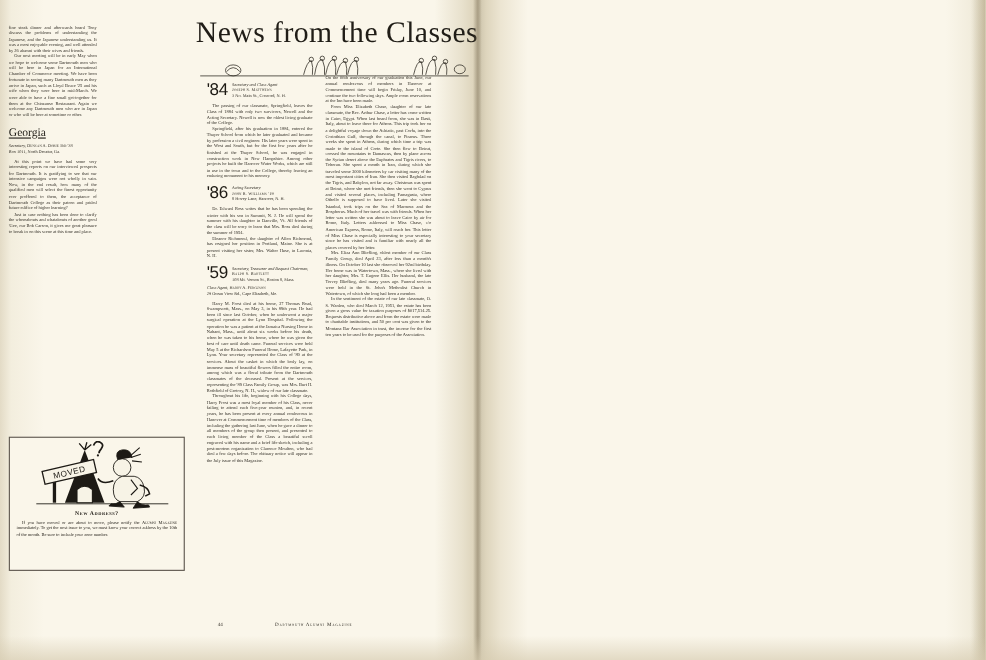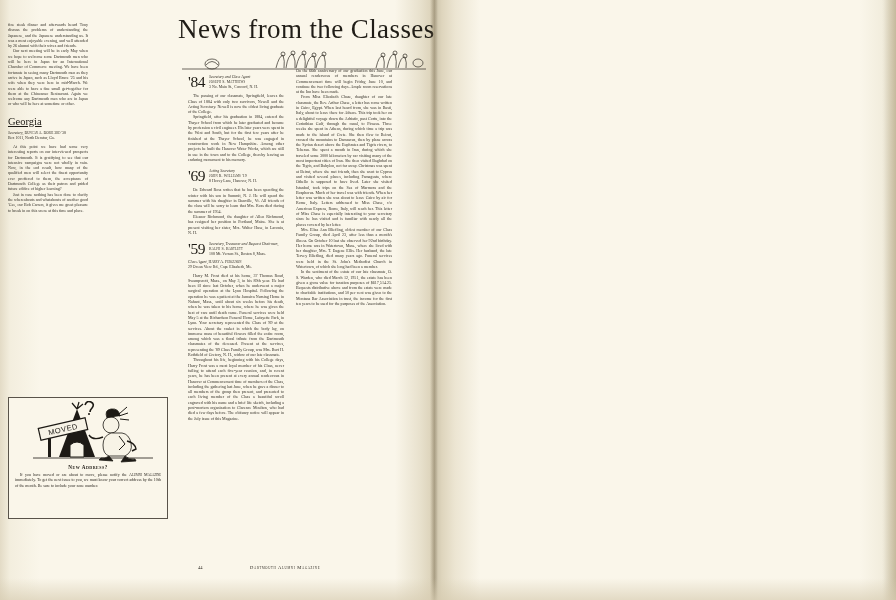--- a/index.html
+++ b/index.html
@@ -44,21 +44,21 @@
   }
   .masthead .rule{
     margin-top:2px;height:26px;position:relative;
   }
   .masthead svg{display:block;}
 
   
   .classhead{display:flex;align-items:flex-start;margin:6px 0 3px 0;}
   .classhead .yr{
     font-size:15.5px;line-height:14px;
-    font-family:Liberation Serif, serif;
+    font-family:Liberation Sans, sans-serif;
     color:#1d1a14;letter-spacing:-.4px;
     margin-right:4px;flex:0 0 auto;padding-top:1px;
   }
   .classhead .meta{font-size:3.9px;line-height:5.1px;padding-top:1px;}
   .classhead .meta .role{font-style:italic;}
   .classhead .meta .name{font-variant:small-caps;letter-spacing:.15px;}
   .classhead .meta .addr{}
   .agentline{font-size:3.9px;line-height:5.1px;margin:3px 0 2px 0;}
   .agentline .role{font-style:italic;}
   .agentline .name{font-variant:small-caps;}
@@ -207,21 +207,21 @@
         <div class="meta">
           <div class="role">Secretary and Class Agent</div>
           <div class="name">Joseph S. Matthews</div>
           <div class="addr">3 No. Main St., Concord, N. H.</div>
         </div>
       </div>
       <p>The passing of our classmate, Springfield, leaves the Class of 1884 with only two survivors, Newell and the Acting Secretary. Newell is now the oldest living graduate of the College.</p>
       <p>Springfield, after his graduation in 1884, entered the Thayer School from which he later graduated and became by profession a civil engineer. His later years were spent in the West and South, but for the first few years after he finished at the Thayer School, he was engaged in construction work in New Hampshire. Among other projects he built the Hanover Water Works, which are still in use in the town and to the College, thereby leaving an enduring monument to his memory.</p>
 
       <div class="classhead">
-        <div class="yr">'69</div>
+        <div class="yr">'86</div>
         <div class="meta">
           <div class="role">Acting Secretary</div>
           <div class="name">John R. Williams '19</div>
           <div class="addr">8 Hovey Lane, Hanover, N. H.</div>
         </div>
       </div>
       <p>Dr. Edward Ross writes that he has been spending the winter with his son in Summit, N. J. He will spend the summer with his daughter in Danville, Vt. All friends of the class will be sorry to learn that Mrs. Ross died during the summer of 1954.</p>
       <p>Eleanor Richmond, the daughter of Allen Richmond, has resigned her position in Portland, Maine. She is at present visiting her sister, Mrs. Walter Huse, in Laconia, N. H.</p>
 
       <div class="classhead">

